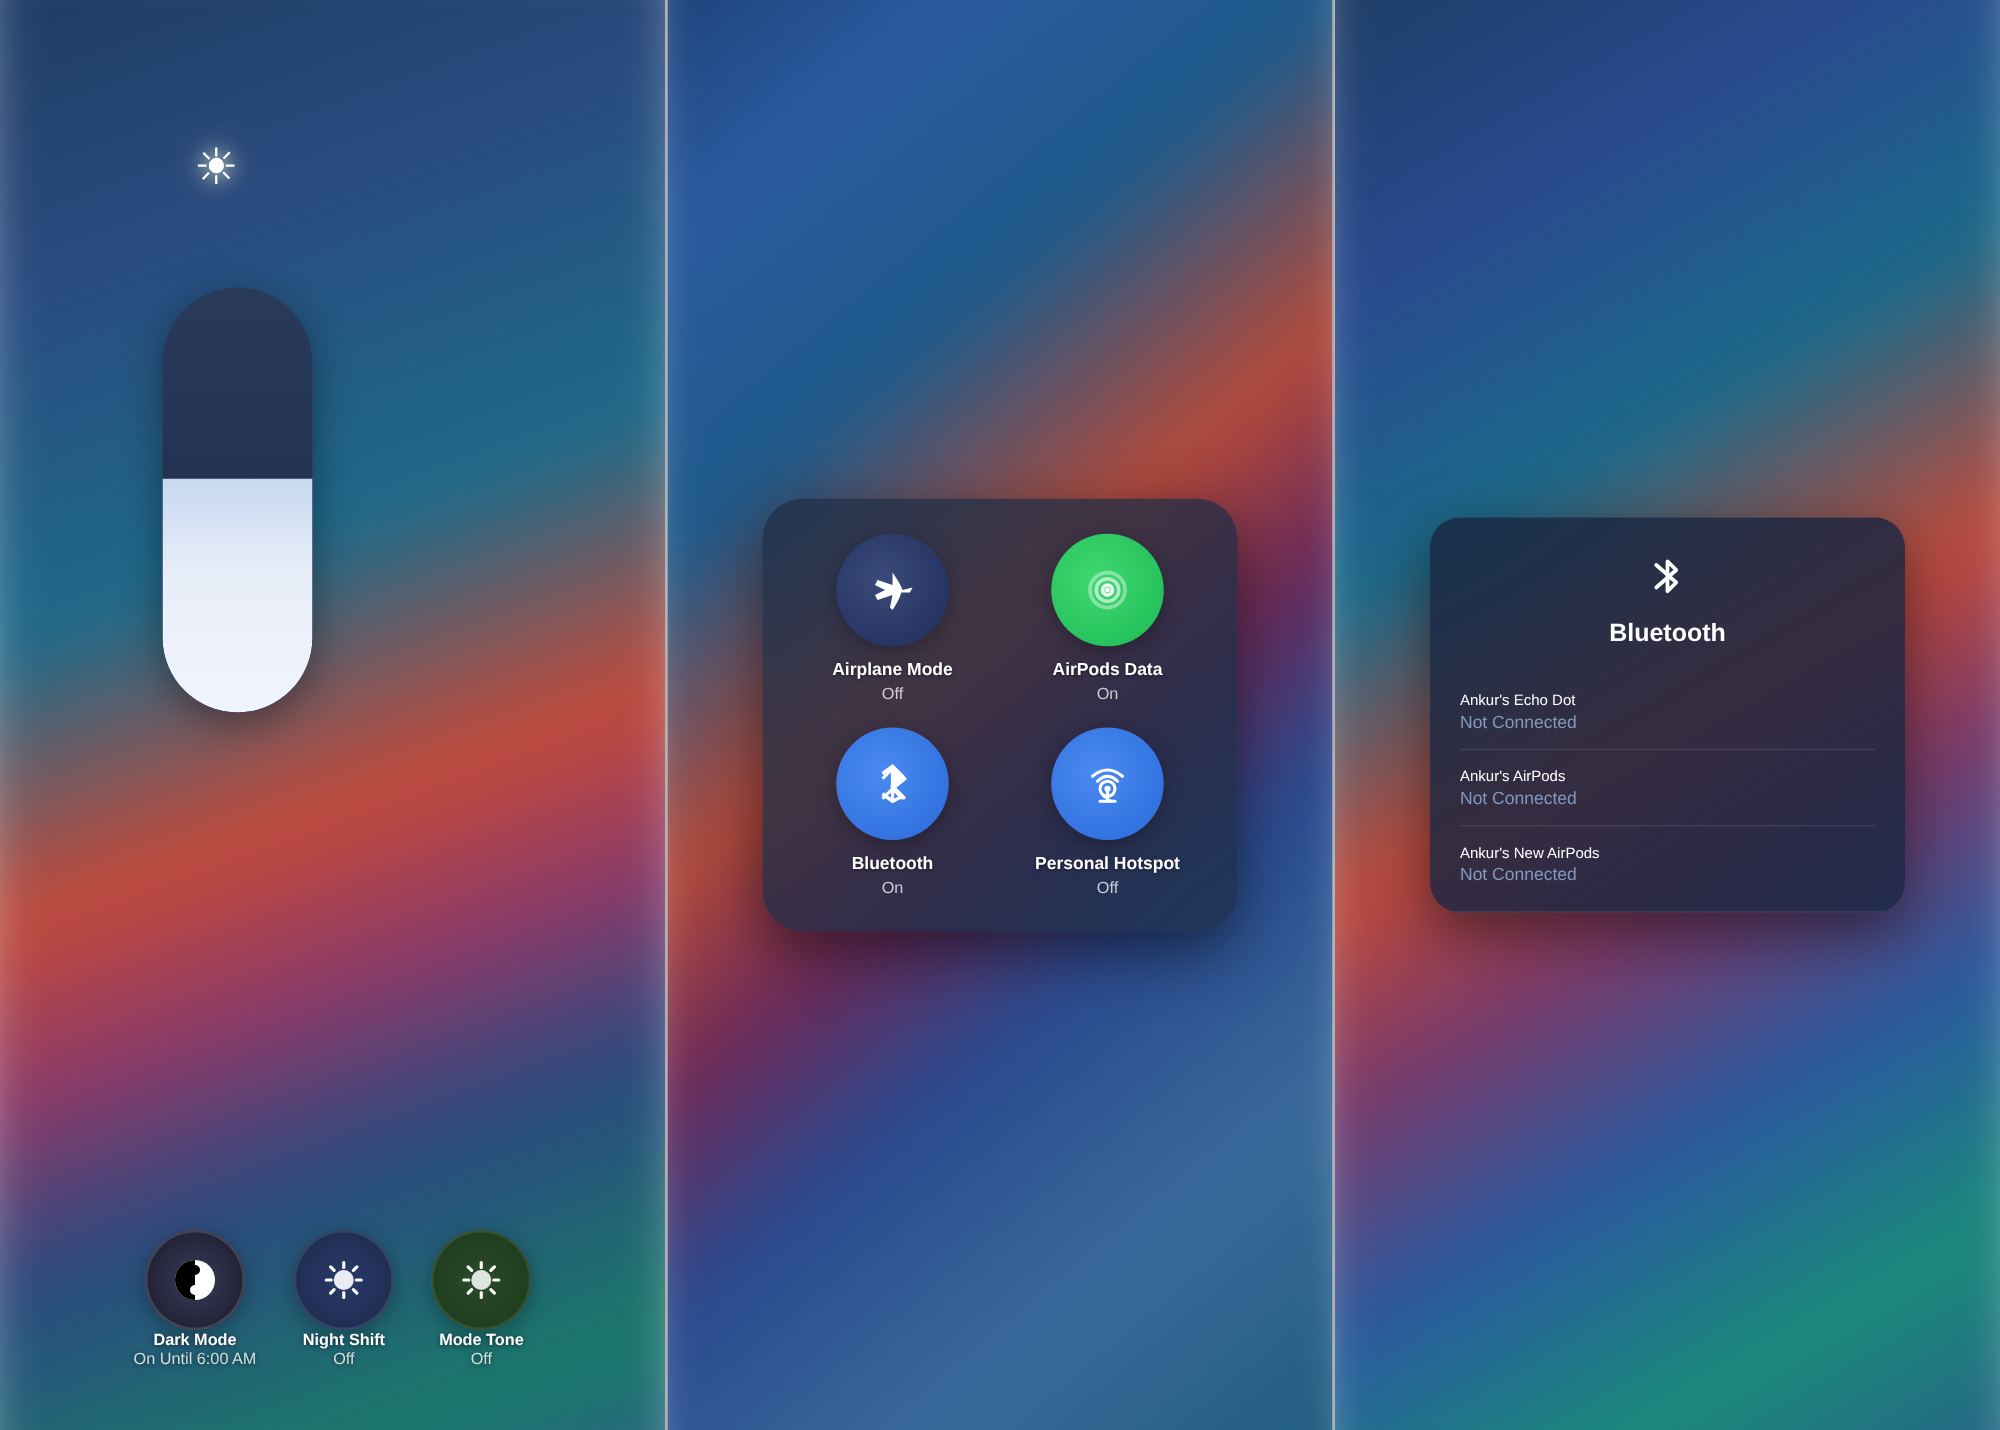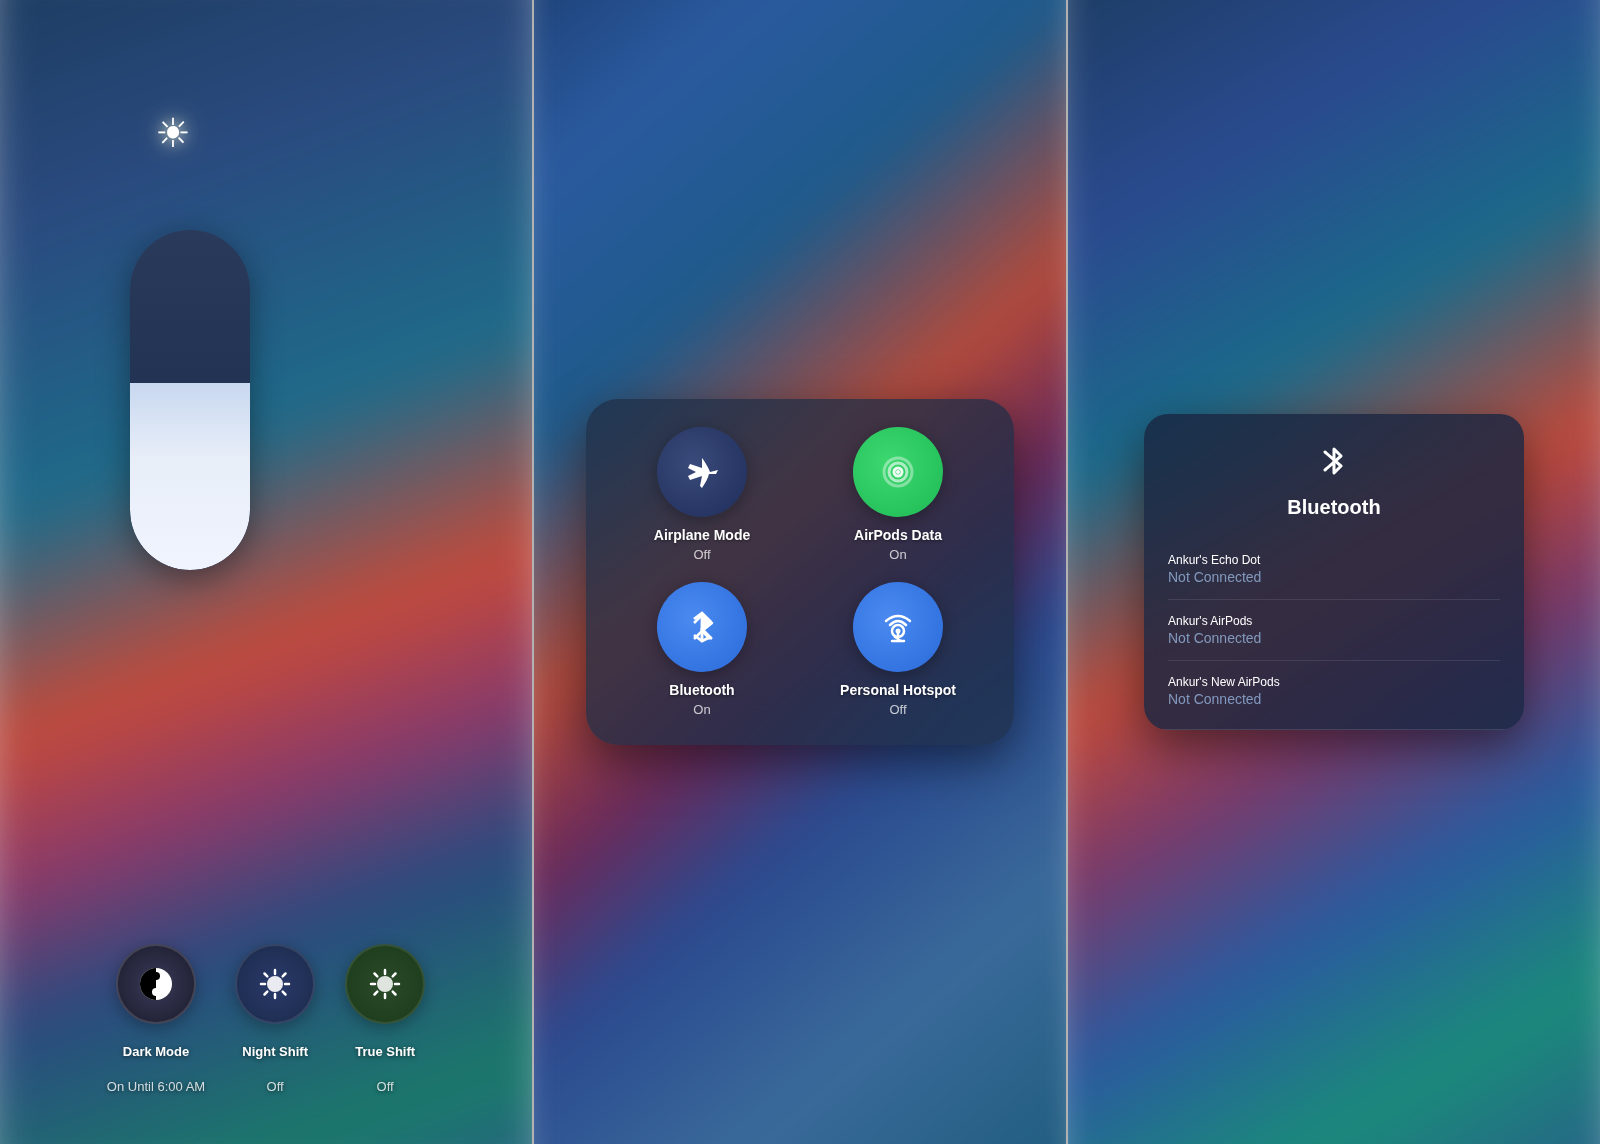--- a/index.html
+++ b/index.html
@@ -89,21 +89,21 @@
       right: 0;
       display: flex;
       justify-content: center;
       gap: 30px;
     }
 
     .control-btn {
       display: flex;
       flex-direction: column;
       align-items: center;
-      gap: 20px;
+      gap: 0;
     }
 
     .control-circle {
       width: 80px;
       height: 80px;
       border-radius: 50%;
       display: flex;
       align-items: center;
       justify-content: center;
       font-size: 28px;
@@ -143,21 +143,21 @@
     
     .panel-2 .content {
       position: absolute;
       inset: 0;
       display: flex;
       align-items: center;
       justify-content: center;
     }
 
     .control-center-card {
-      width: 428px;
+      width: 380px;
       background: rgba(30, 45, 70, 0.75);
       backdrop-filter: blur(20px);
       border-radius: 32px;
       padding: 28px;
       box-shadow: 0 16px 48px rgba(0,0,0,0.5);
     }
 
     .cc-grid {
       display: grid;
       grid-template-columns: 1fr 1fr;
@@ -347,21 +347,21 @@
             <line x1="18" y1="4" x2="18" y2="8" stroke="white" stroke-width="2.5" stroke-linecap="round"></line>
             <line x1="18" y1="28" x2="18" y2="32" stroke="white" stroke-width="2.5" stroke-linecap="round"></line>
             <line x1="4" y1="18" x2="8" y2="18" stroke="white" stroke-width="2.5" stroke-linecap="round"></line>
             <line x1="28" y1="18" x2="32" y2="18" stroke="white" stroke-width="2.5" stroke-linecap="round"></line>
             <line x1="7.5" y1="7.5" x2="10.3" y2="10.3" stroke="white" stroke-width="2.5" stroke-linecap="round"></line>
             <line x1="25.7" y1="25.7" x2="28.5" y2="28.5" stroke="white" stroke-width="2.5" stroke-linecap="round"></line>
             <line x1="7.5" y1="28.5" x2="10.3" y2="25.7" stroke="white" stroke-width="2.5" stroke-linecap="round"></line>
             <line x1="25.7" y1="10.3" x2="28.5" y2="7.5" stroke="white" stroke-width="2.5" stroke-linecap="round"></line>
           </svg>
         </div>
-        <div class="control-label">True Shift</div>
+        <div class="control-label">Mode Tone</div>
         <div class="control-sublabel">Off</div>
       </div>
     </div>
   </div>
 </div>
 
 <div class="panel-divider"></div>
 
 <div class="panel panel-2">
   <div class="panel-bg panel-bg-2"></div>

